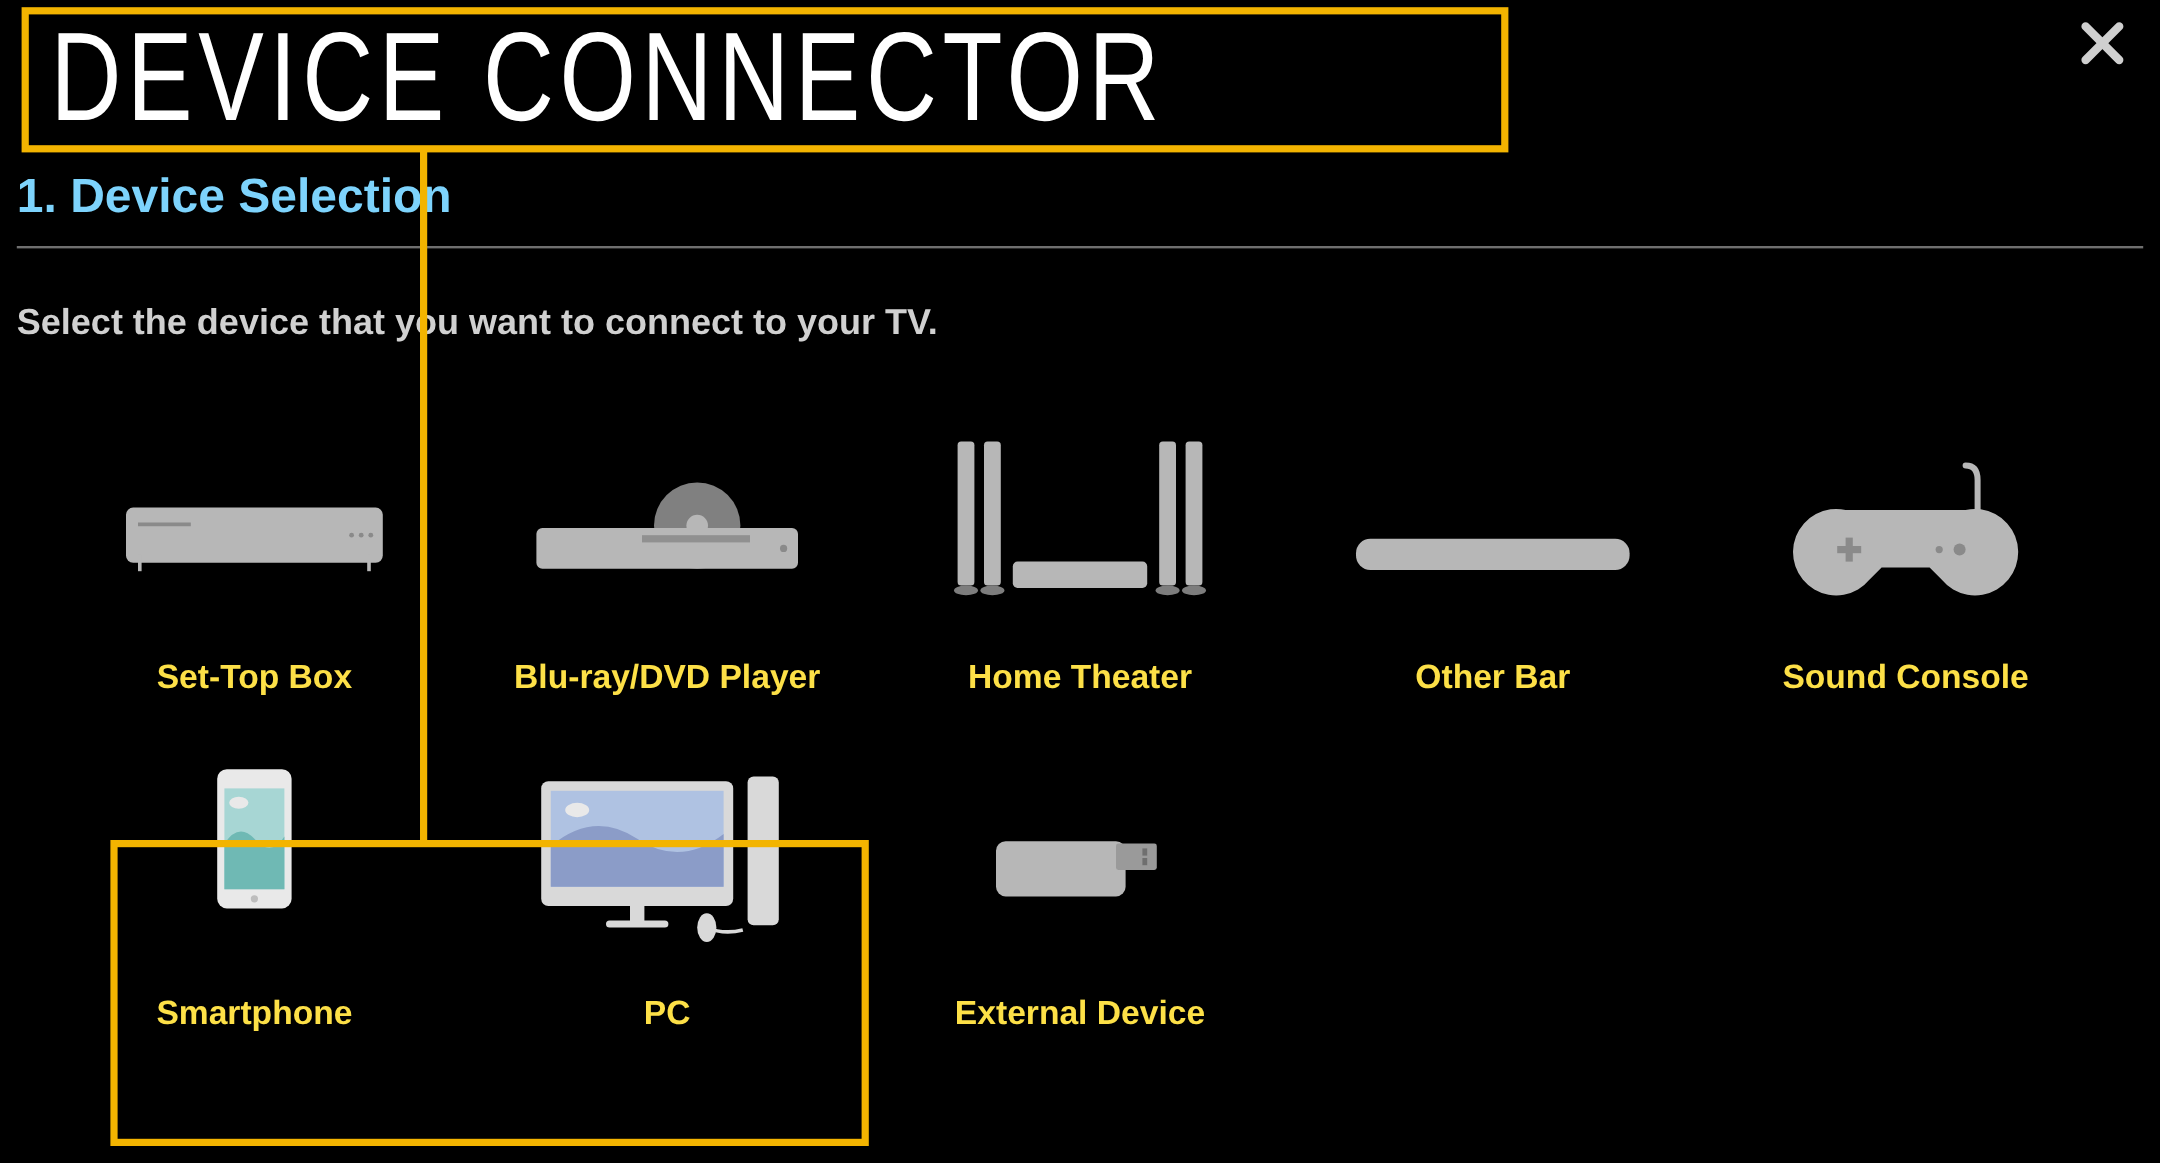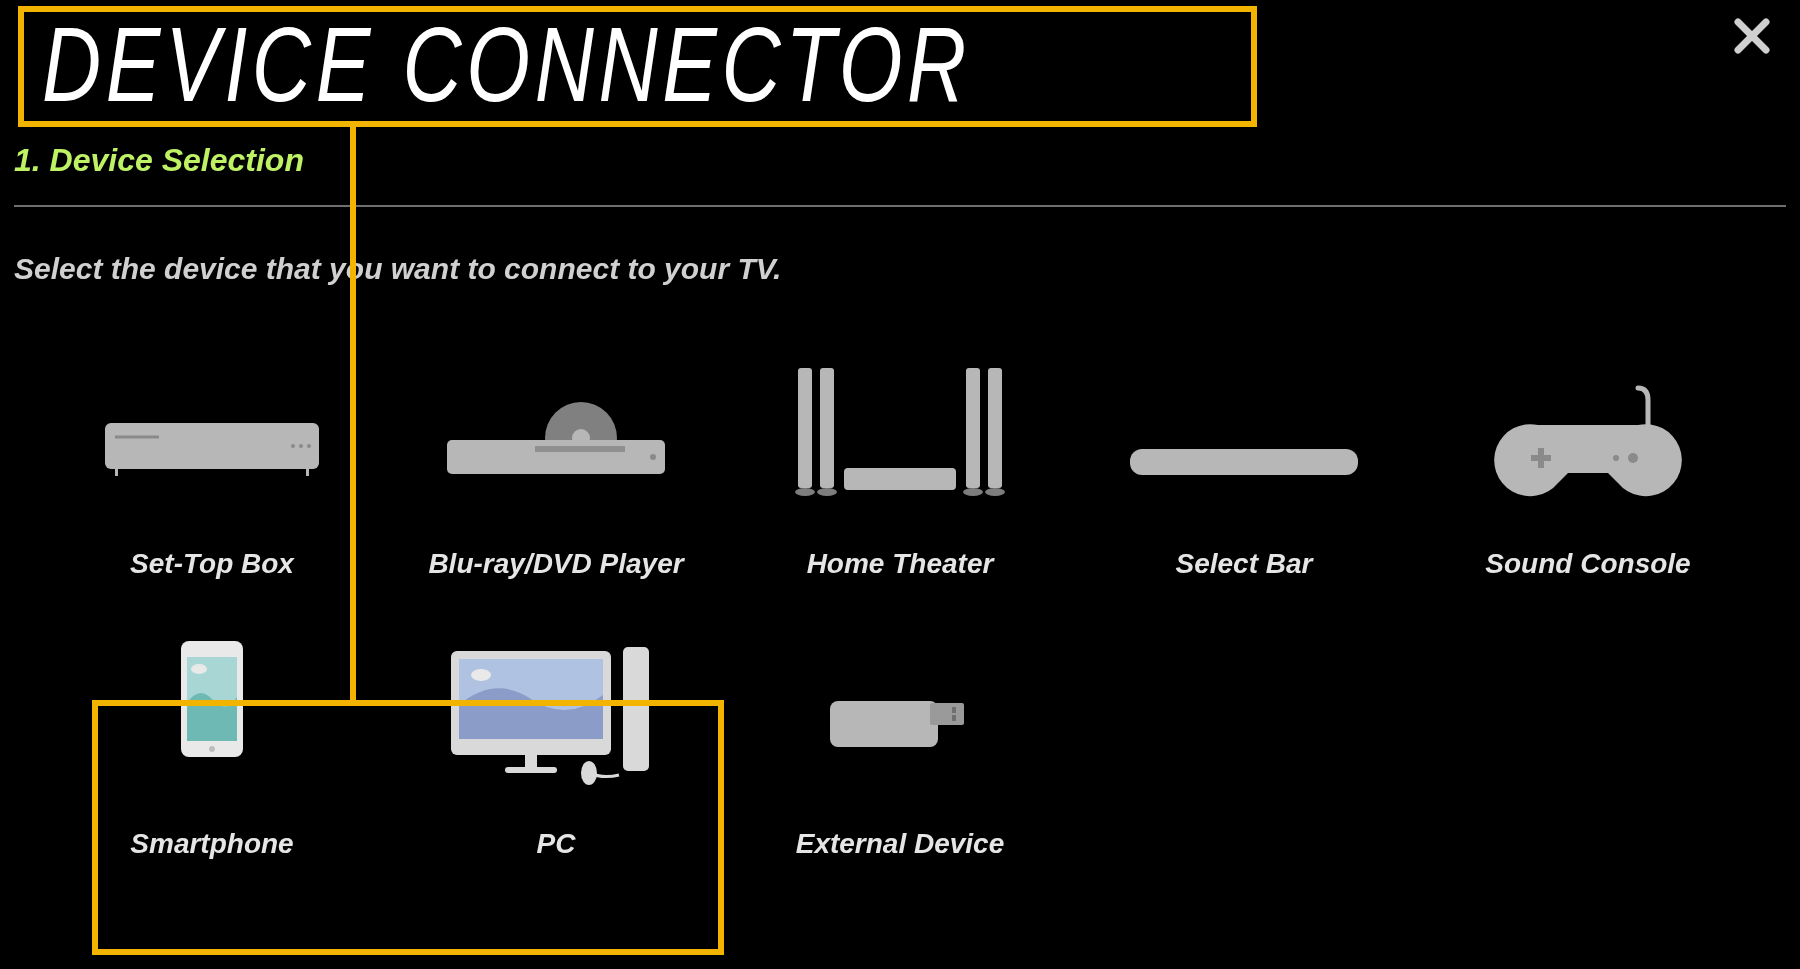--- a/index.html
+++ b/index.html
@@ -9,21 +9,20 @@
     background: #000;
     color: #d8d8d8;
     font-family: Arial, Helvetica, sans-serif;
     overflow: hidden;
   }
   .page {
     position: relative;
     width: 100%;
     height: 100%;
     padding: 0 12px;
-    font-style: italic;
   }
   .title-box {
     position: absolute;
     top: 6px;
     left: 18px;
     border: 6px solid #f3b400;
     padding: 0 18px 4px 18px;
     display: inline-block;
   }
   .title-text {
@@ -44,23 +43,23 @@
     right: 28px;
     width: 40px;
     height: 40px;
     cursor: pointer;
   }
   .close-btn svg { width: 100%; height: 100%; }
   .step-label {
     position: absolute;
     top: 142px;
     left: 14px;
-    font-size: 32px;
+    font-size: 40px;
     font-weight: 600;
-    color: #bef264;
+    color: #7dd3fc;
   }
   .hr {
     position: absolute;
     top: 205px;
     left: 14px;
     right: 14px;
     height: 2px;
     background: #6f6f6f;
   }
   .instruction {
@@ -95,21 +94,21 @@
   .tile .icon-area {
     flex: 1;
     width: 100%;
     display: flex;
     align-items: center;
     justify-content: center;
   }
   .tile-label {
     font-size: 28px;
     font-weight: 600;
-    color: #e5e5e5;
+    color: #fde047;
     margin-top: 12px;
     margin-bottom: 10px;
   }
 
   
   .highlight-box {
     position: absolute;
     top: 700px;
     left: 92px;
     width: 632px;
@@ -198,21 +197,21 @@
       </div>
       <div class="tile-label">Home Theater</div>
     </div>
 
     <div class="tile">
       <div class="icon-area">
         <svg width="240" height="120" viewBox="0 0 240 120">
           <rect x="6" y="76" width="228" height="26" rx="12" fill="#b7b7b7"></rect>
         </svg>
       </div>
-      <div class="tile-label">Select Bar</div>
+      <div class="tile-label">Other Bar</div>
     </div>
 
     <div class="tile">
       <div class="icon-area">
         <svg width="200" height="140" viewBox="0 0 200 140">
           <path d="M150 25 q10 0 10 12 v30" stroke="#b7b7b7" stroke-width="5" fill="none" stroke-linecap="round"></path>
           <path d="M50 62 h100 a36 36 0 1 1 -20 58 l-10 -10 h-40 l-10 10 a36 36 0 1 1 -20 -58 z" fill="#b7b7b7"></path>
           <rect x="50" y="85" width="6" height="20" fill="#8a8a8a"></rect>
           <rect x="43" y="92" width="20" height="6" fill="#8a8a8a"></rect>
           <circle cx="145" cy="95" r="5" fill="#8a8a8a"></circle>

